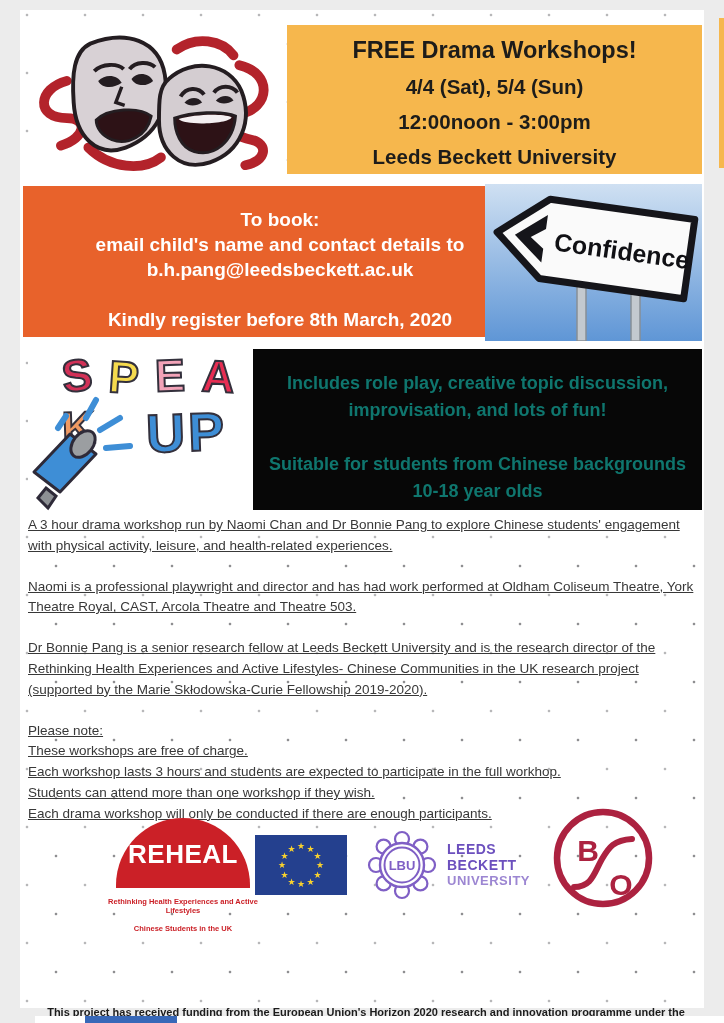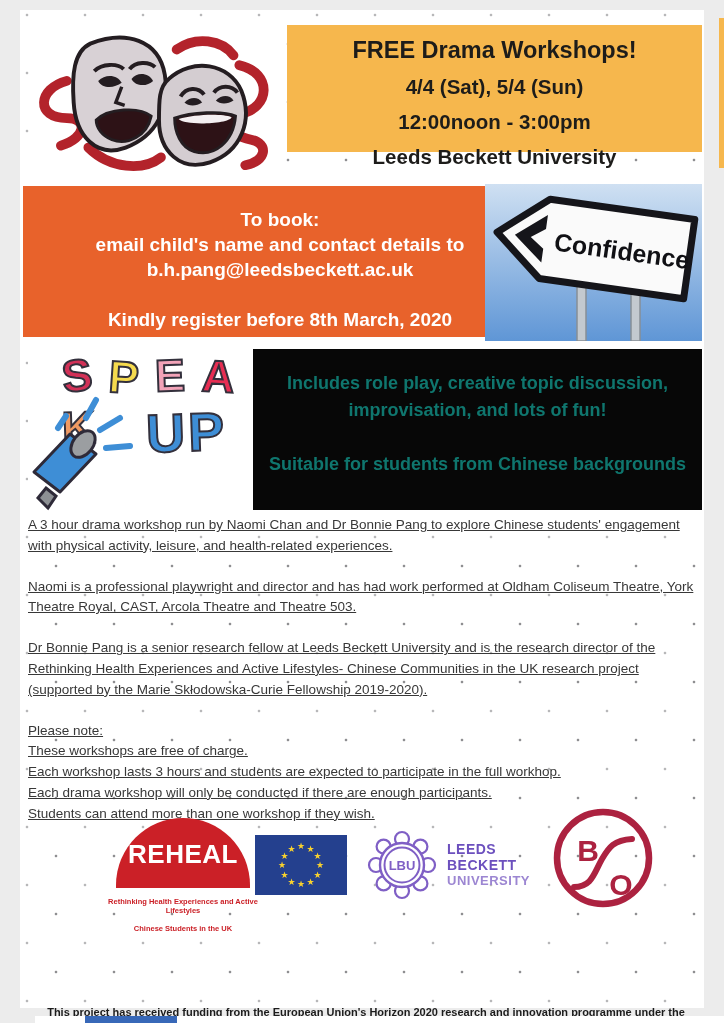--- a/index.html
+++ b/index.html
@@ -17,21 +17,21 @@
     background-size:58px 58px,58px 58px;
     background-position:7px 5px,36px 34px;
   }
   .abs{position:absolute;}
 
   
   .masks{left:10px;top:14px;width:256px;height:152px;background:#fff;}
 
   
   .headbox{
-    left:267px;top:15px;width:415px;height:127px;background:#F6B74D;
+    left:267px;top:15px;width:415px;height:149px;background:#F6B74D;
     text-align:center;color:#1d1c1a;padding-top:7px;box-sizing:border-box;
   }
   .headbox .hb-title{font-size:23.5px;font-weight:800;line-height:37px;}
   .headbox .hb-line{font-size:20.5px;font-weight:800;line-height:35px;}
 
   
   .bookbox{
     left:3px;top:176px;width:514px;height:151px;background:#E8622B;
     color:#fff;text-align:center;font-size:19px;font-weight:800;line-height:25px;
     padding-top:21px;box-sizing:border-box;
@@ -186,31 +186,32 @@
         <ellipse cx="55" cy="52" rx="10" ry="15" transform="rotate(38 55 52)" fill="#9b9ea1" stroke="#2e2a38" stroke-width="3"></ellipse>
       </svg>
     </div>
   </div>
 
   <div class="abs infobox">
     <div>Includes role play, creative topic discussion,</div>
     <div>improvisation, and lots of fun!</div>
     <div class="gap"></div>
     <div>Suitable for students from Chinese backgrounds</div>
+    <div>10-18 year olds</div>
   </div>
 
   <div class="abs bodytext">
     <p>A 3 hour drama workshop run by Naomi Chan and Dr Bonnie Pang to explore Chinese students' engagement with physical activity, leisure, and health-related experiences.</p>
     <p>Naomi is a professional playwright and director and has had work performed at Oldham Coliseum Theatre, York Theatre Royal, CAST, Arcola Theatre and Theatre 503.</p>
     <p>Dr Bonnie Pang is a senior research fellow at Leeds Beckett University and is the research director of the Rethinking Health Experiences and Active Lifestyles- Chinese Communities in the UK research project (supported by the Marie Skłodowska-Curie Fellowship 2019-2020).</p>
     <p class="tight">Please note:</p>
     <p class="tight">These workshops are free of charge.</p>
     <p class="tight">Each workshop lasts 3 hours and students are expected to participate in the full workhop.</p>
+    <p class="tight">Students can attend more than one workshop if they wish.</p>
     <p class="tight">Each drama workshop will only be conducted if there are enough participants.</p>
-    <p class="tight">Students can attend more than one workshop if they wish.</p>
   </div>
 
   <div class="abs reheal">
     <div class="reheal-dome">
       <span>REHEAL</span>
     </div>
     <div class="reheal-sub">Rethinking Health Experiences and Active Lifestyles</div>
     <div class="reheal-sub">Chinese Students in the UK</div>
   </div>
 

